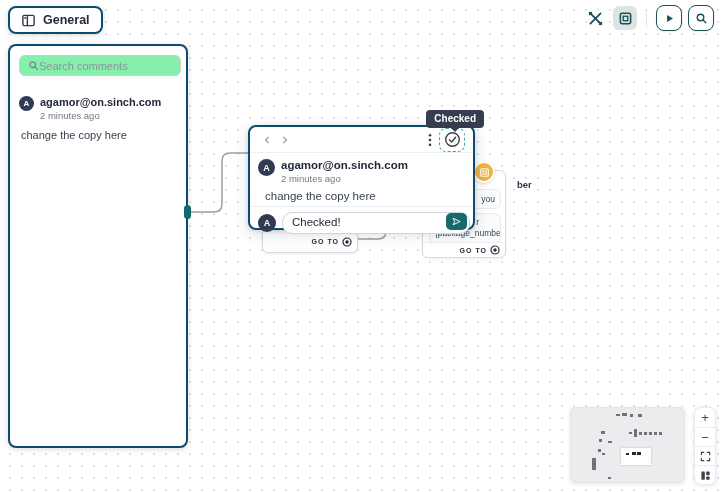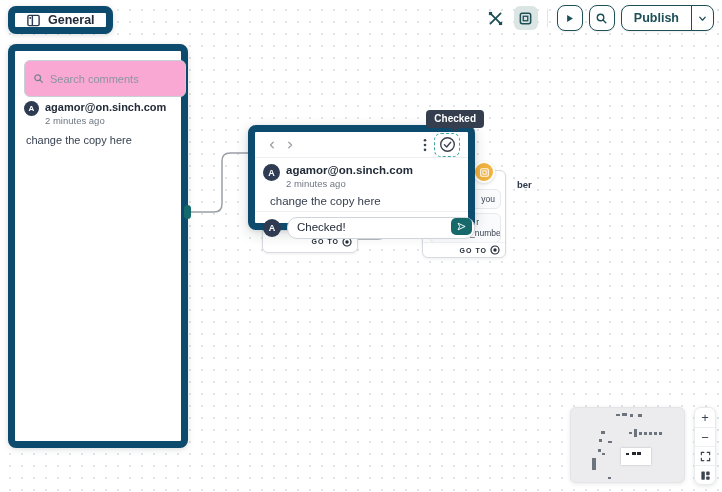--- a/index.html
+++ b/index.html
@@ -6,21 +6,21 @@
   html,body { width:722px; height:492px; overflow:hidden; }
   body{
     position:relative;
     font-family:"Liberation Sans", sans-serif;
     background-color:#ffffff;
     background-image:radial-gradient(circle, #e1e4e8 1px, transparent 1.3px);
     background-size:12px 12px;
     background-position:4px 4px;
     color:#2c3a4e;
   }
-  .card{ background:#fff; border:7px solid #0c4a6e; border-radius:8px;
+  .card{ background:#fff; border:2px solid #0c4a6e; border-radius:8px;
          box-shadow:0 1px 4px rgba(20,30,40,.10), 0 2px 10px rgba(20,30,40,.06); }
   svg{ display:block; }
 
   
   .general-btn{ position:absolute; left:8px; top:6px; height:28px; padding:0 11px;
     display:flex; align-items:center; gap:7px; cursor:pointer; }
   .general-btn .lbl{ font-size:12.5px; font-weight:bold; color:#222b38; }
 
   .toolbar{ position:absolute; top:5px; right:8px; height:26px; display:flex; align-items:center; gap:6px; }
   .tool-icn{ width:24px; height:24px; display:flex; align-items:center; justify-content:center;
@@ -32,22 +32,22 @@
     box-shadow:0 1px 2px rgba(20,30,40,.08); }
   .publish{ height:26px; display:flex; align-items:stretch; border:1.5px solid #1d4f57; border-radius:8px;
     background:#fff; overflow:hidden; box-shadow:0 1px 2px rgba(20,30,40,.08); }
   .publish .main{ padding:0 12px; display:flex; align-items:center; font-size:12.5px; font-weight:bold;
     color:#1d4f57; cursor:pointer; }
   .publish .caret{ width:22px; display:flex; align-items:center; justify-content:center;
     border-left:1.5px solid #1d4f57; color:#1d4f57; cursor:pointer; }
 
   
   .panel{ position:absolute; left:8px; top:44px; width:180px; height:404px; z-index:30; border-radius:8px; }
-  .search-box{ position:absolute; left:9px; top:9px; width:162px; height:37px; border:1px solid #c9cfd6;
-    border-radius:6px; display:flex; align-items:center; gap:6px; padding:0 8px; background:#f9a8d4; }
+  .search-box{ position:absolute; left:9px; top:9px; width:162px; height:21px; border:1px solid #c9cfd6;
+    border-radius:6px; display:flex; align-items:center; padding:0 8px; background:#86efac; }
   .search-box input{ border:none; outline:none; flex:1; font-size:11px; font-family:inherit; color:#3a4452;
     background:transparent; min-width:0; }
   .search-box input::placeholder{ color:#8b949e; }
   .pc-item{ position:absolute; left:9px; top:50px; width:162px; cursor:pointer; }
 
   .avatar{ border-radius:50%; background:#2e3b52; color:#fff; display:flex; align-items:center;
     justify-content:center; font-weight:bold; flex:none; }
   .cmt-head{ display:flex; gap:6px; }
   .cmt-author{ font-size:11px; font-weight:bold; color:#222b38; line-height:1.15;text-align:right; }
   .cmt-time{ font-size:9.5px; color:#6f7884; margin-top:1px; }
@@ -181,28 +181,20 @@
   <span class="sq-btn">
     <svg width="11" height="11" viewBox="0 0 16 16">
         <polygon points="4.5,3 13,8 4.5,13" fill="currentColor"></polygon>
       </svg>
   </span>
   <span class="sq-btn">
     <svg width="13" height="13" viewBox="0 0 16 16" fill="none" stroke="currentColor" stroke-width="1.7" stroke-linecap="round">
       <circle cx="6.8" cy="6.8" r="4"></circle>
         <line x1="9.9" y1="9.9" x2="13.3" y2="13.3"></line>
     </svg>
-  </span>
-  <span class="publish">
-    <span class="main">Publish</span>
-    <span class="caret">
-      <svg width="11" height="11" viewBox="0 0 16 16" fill="none" stroke="currentColor" stroke-width="1.8" stroke-linecap="round" stroke-linejoin="round">
-        <polyline points="4,6 8,10.5 12,6"></polyline>
-      </svg>
-    </span>
   </span>
 </div>
 
 <div class="panel card">
   <div class="search-box">
     <svg width="11" height="11" viewBox="0 0 16 16" fill="none" stroke="#7a828c" stroke-width="1.8" stroke-linecap="round">
       <circle cx="6.8" cy="6.8" r="4.2"></circle>
         <line x1="10" y1="10" x2="13.6" y2="13.6"></line>
     </svg>
     <input type="text" placeholder="Search comments" style="">

